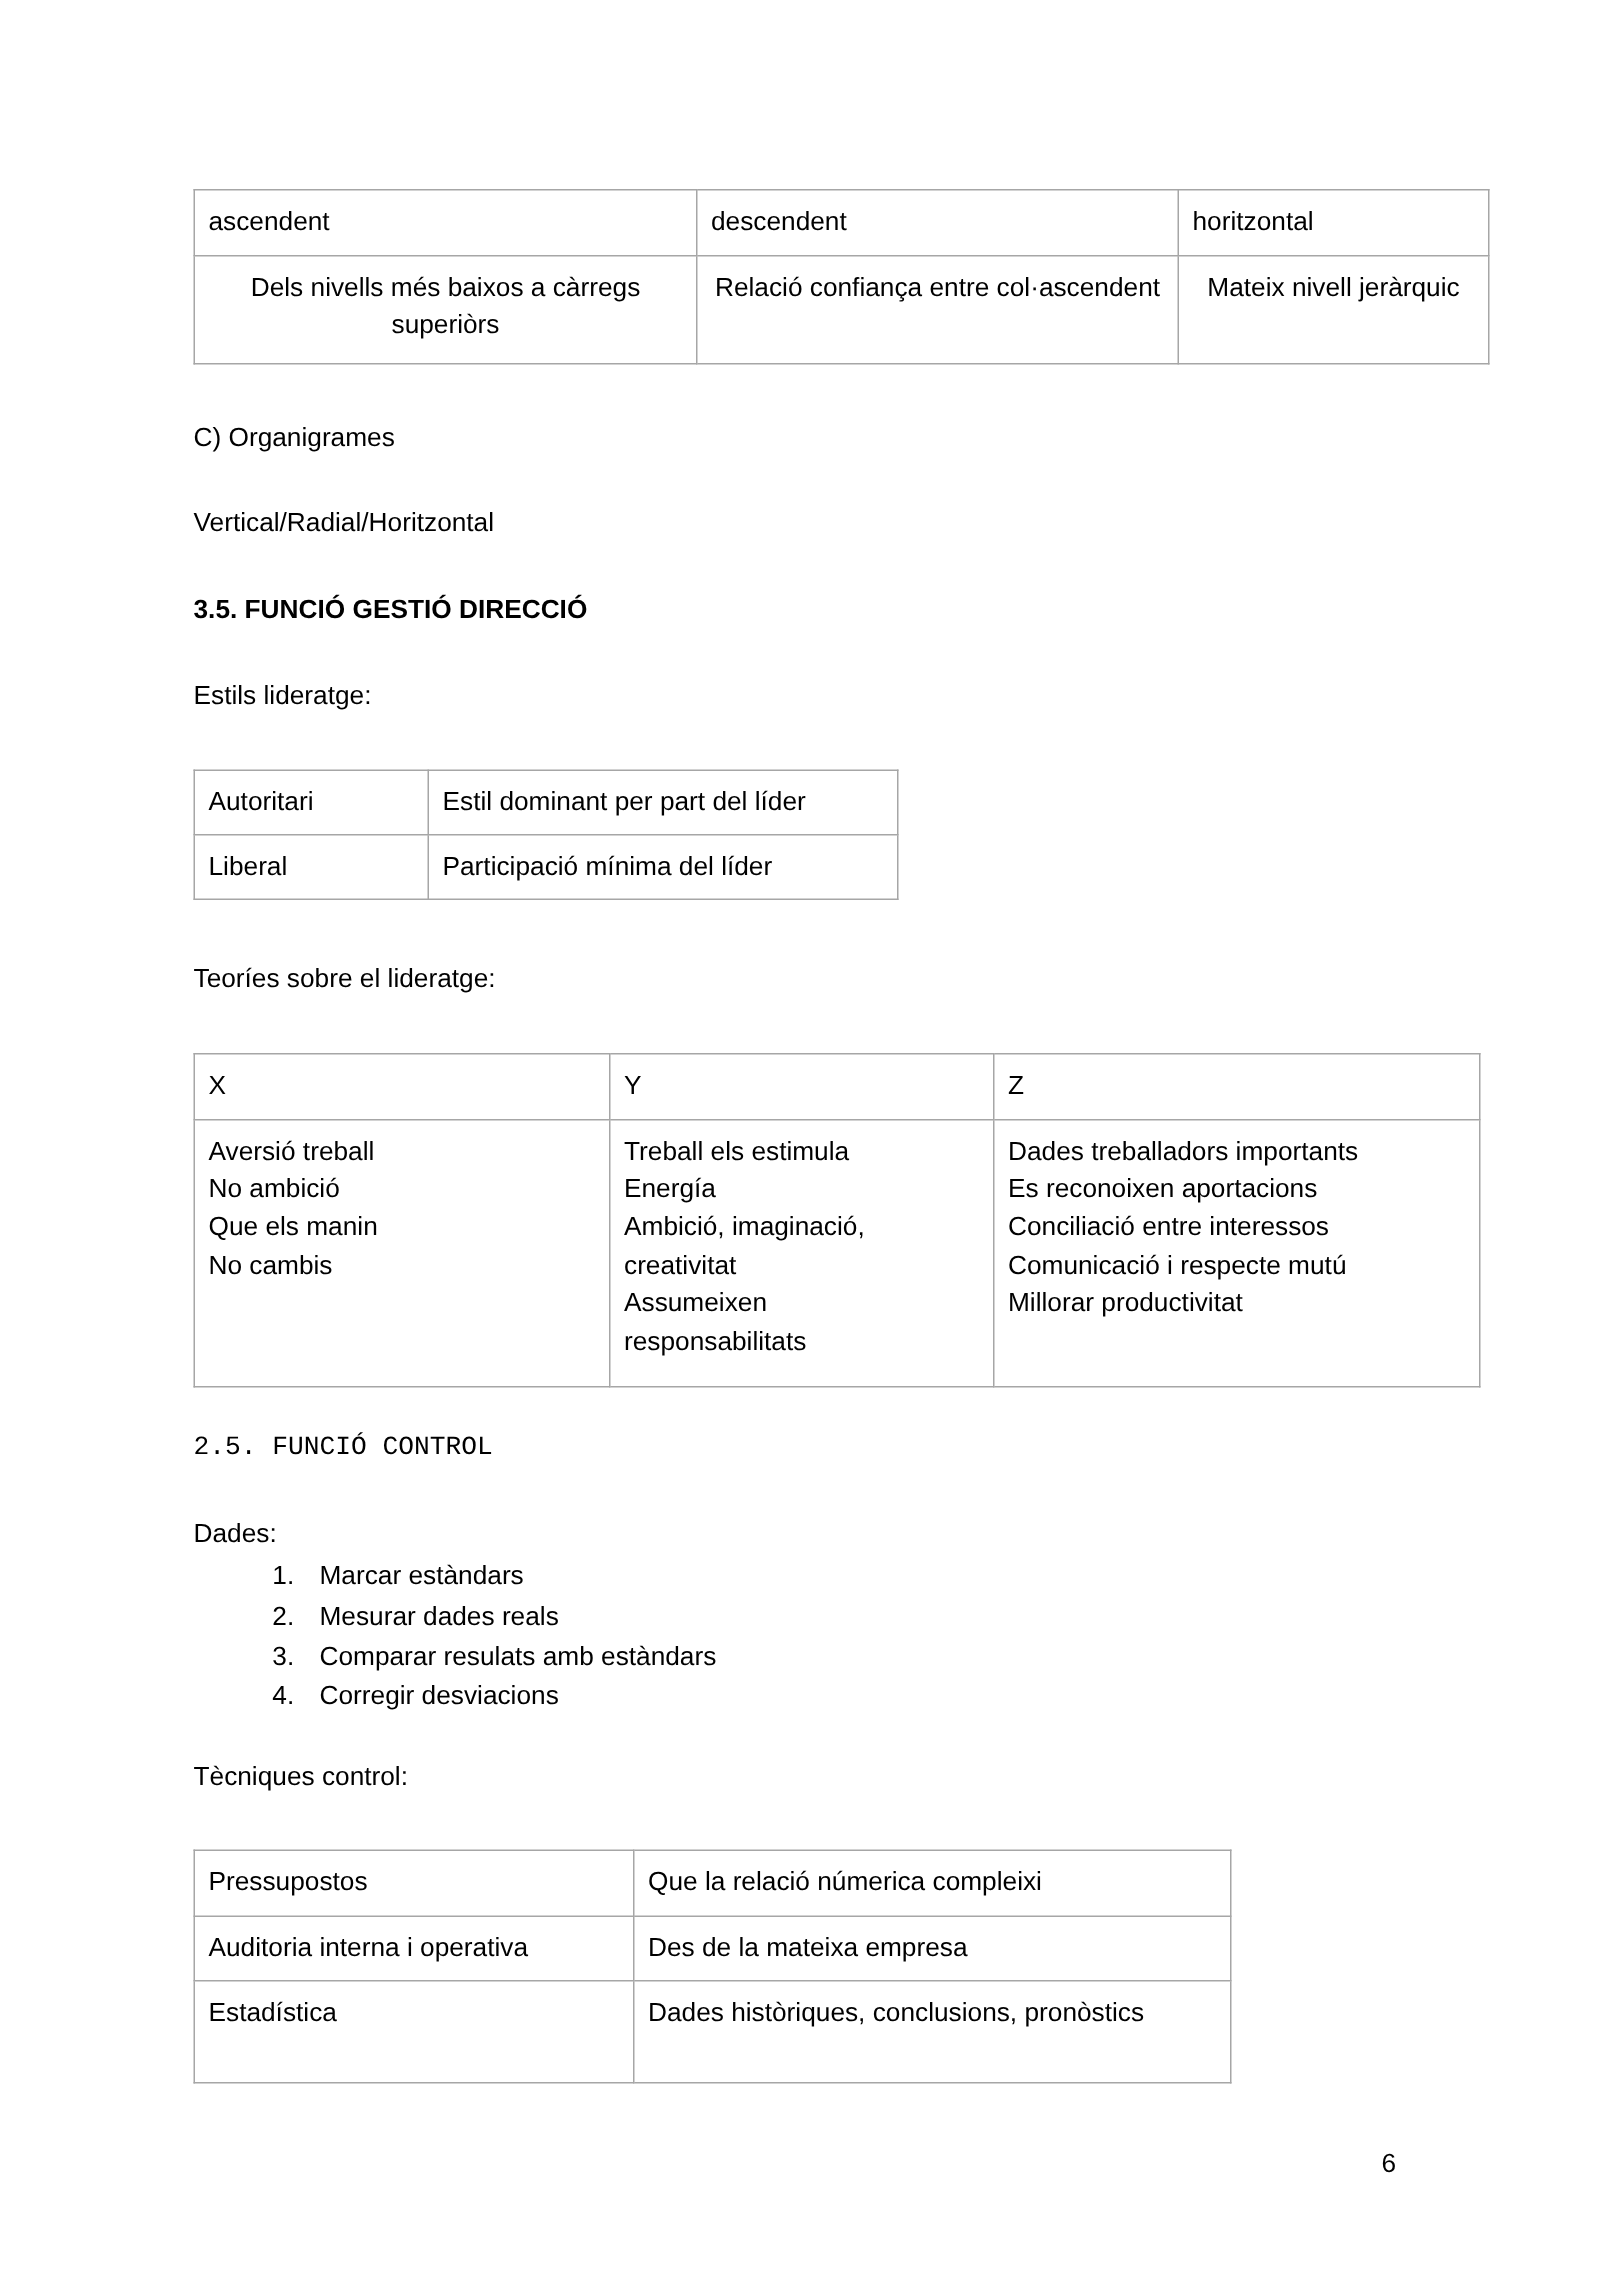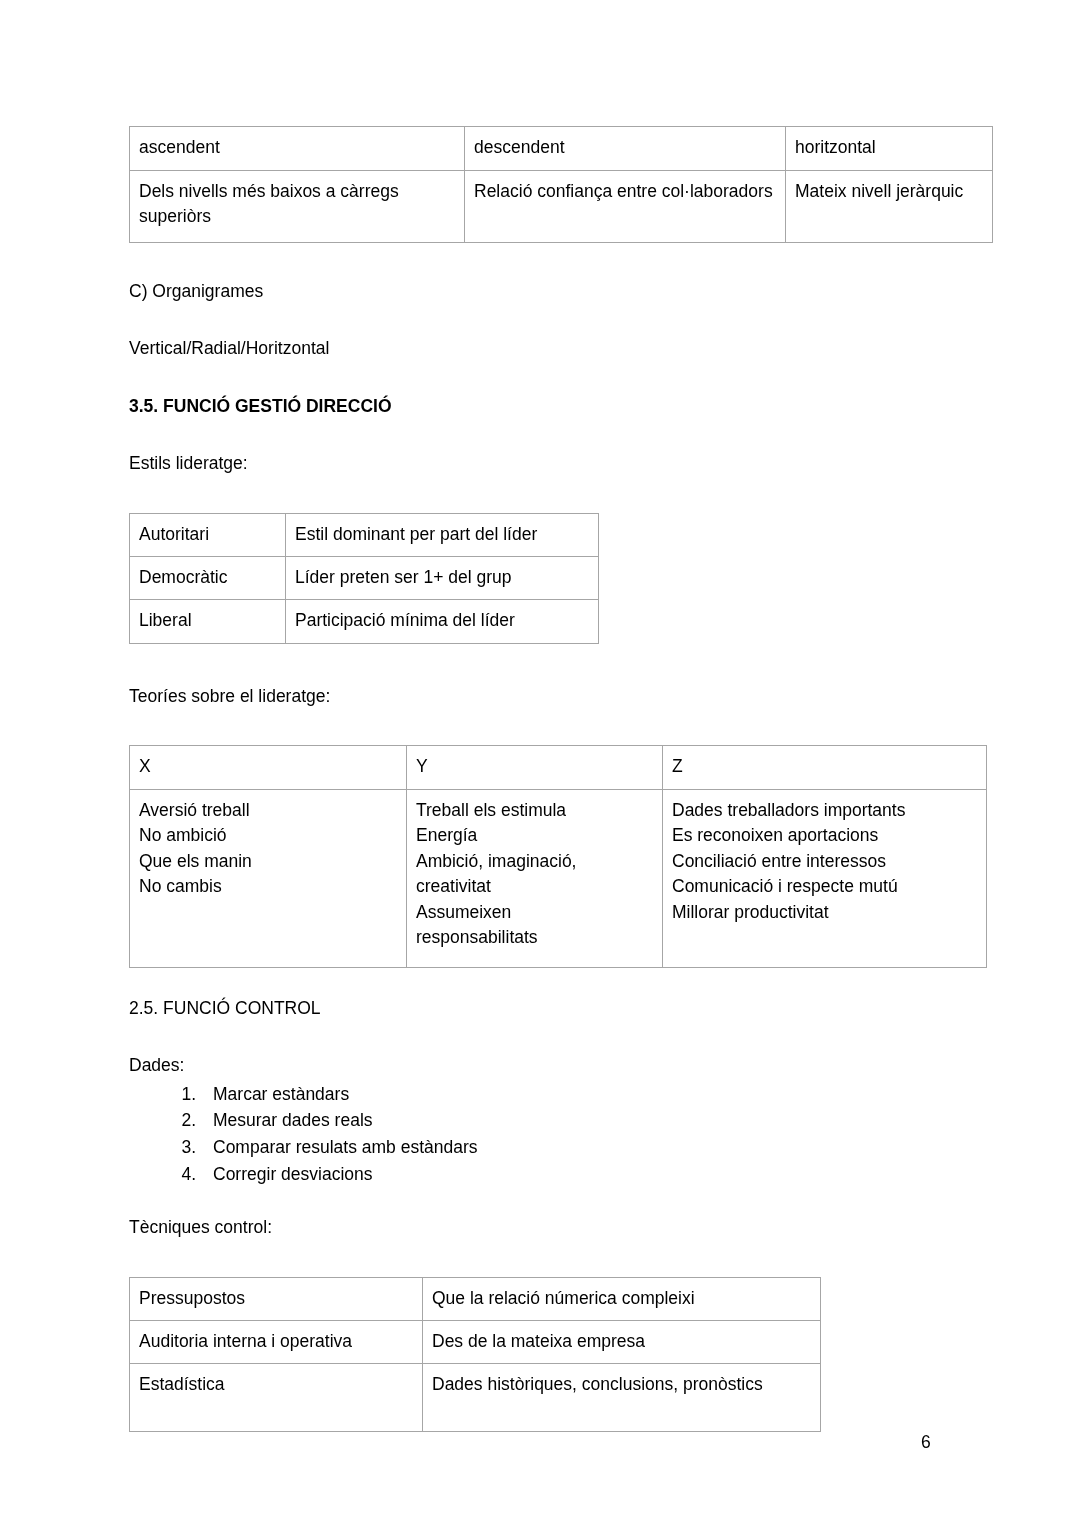--- a/index.html
+++ b/index.html
@@ -48,21 +48,21 @@
   .cell-lines > div {
     white-space: pre-wrap;
   }
 
   
   .t-comm { width: 806px; }
   .t-comm .c1 { width: 316px; }
   .t-comm .c2 { width: 302px; }
   .t-comm .c3 { width: 188px; }
   .t-comm .row-head td { height: 26px; }
-  .t-comm .row-body td { height: 54px; }
+  .t-comm .row-body td { height: 54px; text-align: center; }
 
   
   .t-styles { width: 431px; }
   .t-styles .c1 { width: 137px; }
   .t-styles .c2 { width: 294px; }
   .t-styles td { height: 25px; padding-top: 8px; padding-bottom: 9px; }
 
   
   .t-xyz { width: 800px; }
   .t-xyz .c1 { width: 258px; }
@@ -88,20 +88,21 @@
     margin: 0;
     font-size: 17.5px;
     font-weight: bold;
     line-height: 1.45;
   }
   h3.heading-plain {
     margin: 0;
     font-size: 17.5px;
     font-weight: normal;
     line-height: 1.45;
+    font-family: Liberation Mono, monospace;
   }
 
   .sp-28 { height: 28px; }
   .sp-32 { height: 32px; }
   .sp-36 { height: 36px; }
   .sp-40 { height: 40px; }
 
   
   ol.fases {
     margin: 2px 0 0 0;
@@ -133,21 +134,21 @@
       <tbody>
           <tr class="row-head">
         <td class="c1">ascendent</td>
         <td class="c2">descendent</td>
         <td class="c3">horitzontal</td>
       </tr>
       <tr class="row-body">
         <td class="c1 cell-lines">Dels nivells més baixos a càrregs
 superiòrs</td>
         <td class="c2 cell-lines">Relació confiança entre
-col·laboradors</td>
+col·ascendent</td>
         <td class="c3 cell-lines">Mateix nivell
 jeràrquic</td>
       </tr>
     </tbody>
       </table>
 
     <div class="sp-36"></div>
 
     <p class="para">C) Organigrames</p>
 
@@ -163,24 +164,20 @@
 
     <p class="para">Estils lideratge:</p>
 
     <div class="sp-36"></div>
 
     <table class="doc-table t-styles">
       <tbody>
           <tr>
         <td class="c1">Autoritari</td>
         <td class="c2">Estil dominant per part del líder</td>
-      </tr>
-      <tr>
-        <td class="c1">Democràtic</td>
-        <td class="c2">Líder preten ser 1+ del grup</td>
       </tr>
       <tr>
         <td class="c1">Liberal</td>
         <td class="c2">Participació mínima del líder</td>
       </tr>
     </tbody>
       </table>
 
     <div class="sp-40"></div>
 

